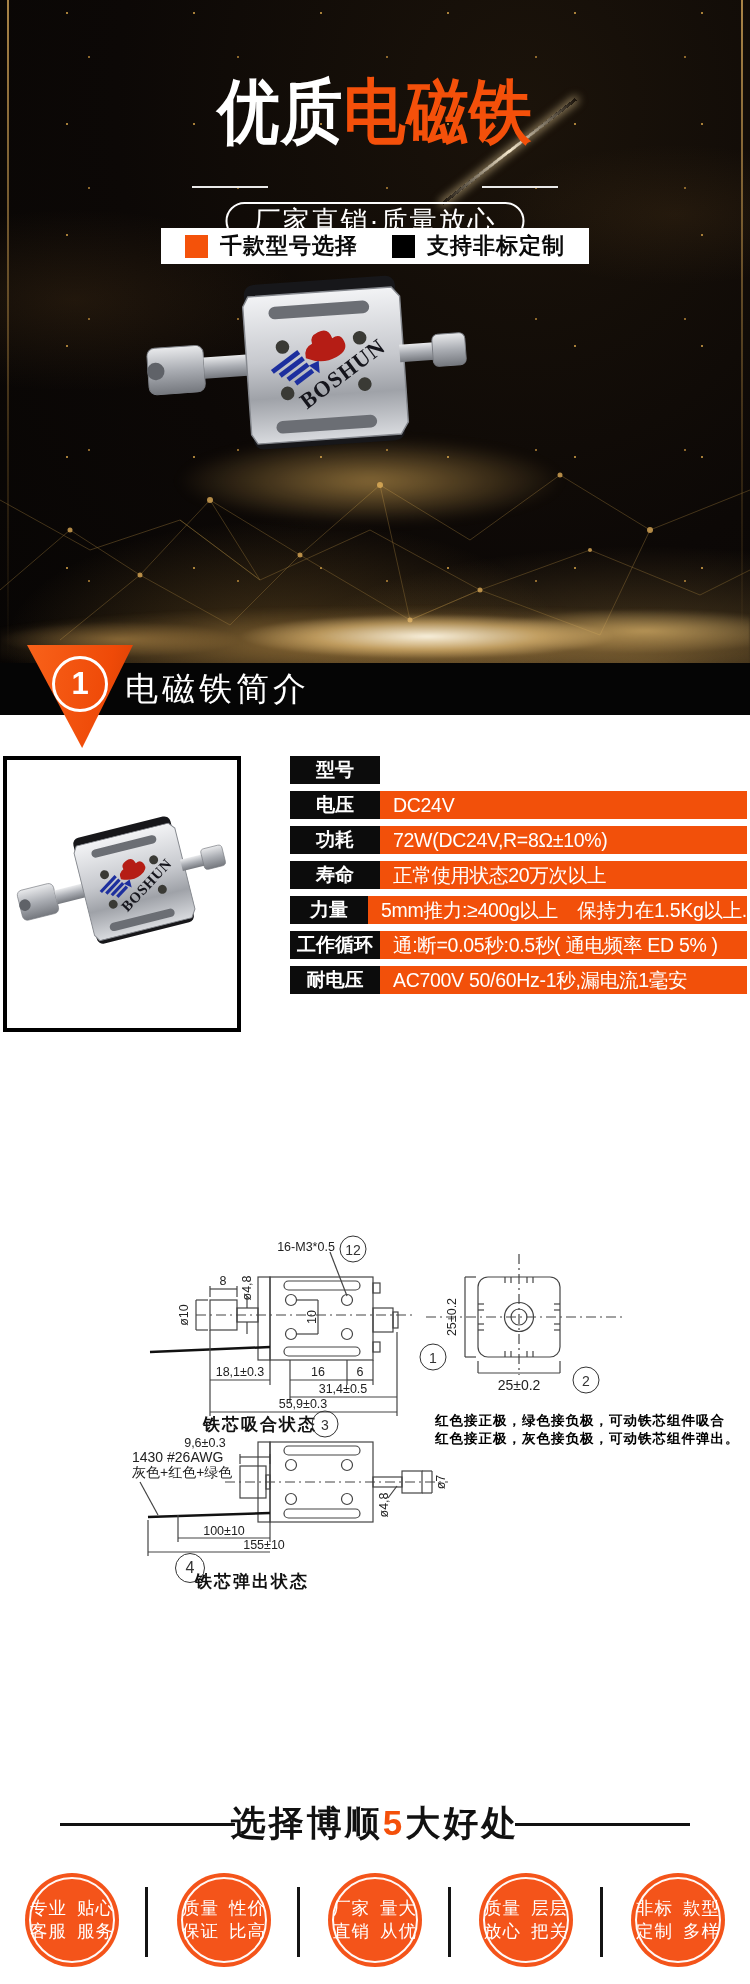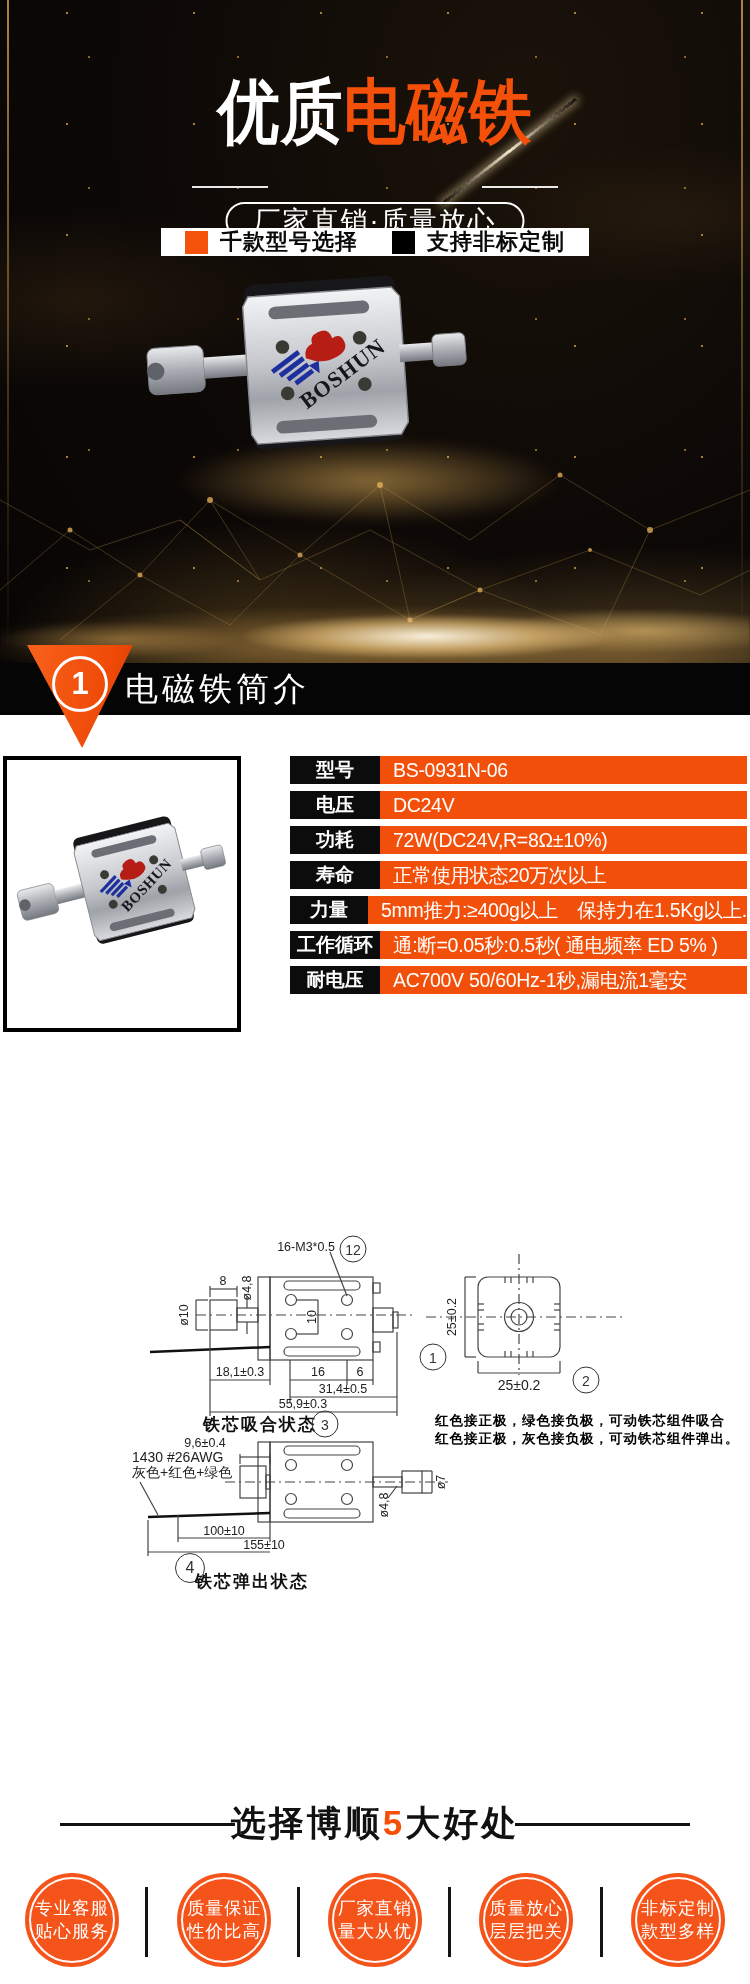--- a/index.html
+++ b/index.html
@@ -43,21 +43,21 @@
   .t-white{color:#fff;} .t-orange{color:#f4500a;}
 
   .subtitle-wrap{position:absolute;left:0;top:168px;width:750px;height:40px;z-index:4;}
   .capsule{position:absolute;left:50%;top:0;transform:translateX(-50%);
            border:2px solid #fdfdfd;border-radius:20px;height:34px;padding:0 26px;
            display:flex;align-items:center;color:#fff;font-size:27px;letter-spacing:2px;white-space:nowrap;margin-top:34px;}
   .subline{position:absolute;top:18px;width:76px;height:2px;background:#e9e9e9;}
   .subline.l{left:192px;} .subline.r{right:192px;}
 
   .feature-bar{position:absolute;left:50%;top:228px;transform:translateX(-50%);z-index:4;
-               background:#fff;height:28px;padding:0 24px;display:flex;align-items:center;gap:34px;white-space:nowrap;}
+               background:#fff;height:36px;padding:0 24px;display:flex;align-items:center;gap:34px;white-space:nowrap;}
   .feat{display:flex;align-items:center;gap:12px;font-size:22px;font-weight:bold;color:#0a0a0a;letter-spacing:1px;}
   .sq{width:23px;height:23px;display:inline-block;}
 
   .pglow{position:absolute;left:175px;top:438px;width:390px;height:86px;z-index:2;
          background:radial-gradient(ellipse,rgba(234,184,94,.55),transparent 70%);filter:blur(6px);}
   .hero-product{position:absolute;left:140px;top:256px;z-index:3;transform:rotate(-4deg);}
 
   .sec1-bar{position:absolute;left:0;top:663px;width:750px;height:52px;background:#050505;z-index:5;
             display:flex;align-items:center;}
   .sec1-title{margin-left:125px;color:#fff;font-size:33px;font-weight:normal;letter-spacing:4px;}
@@ -92,21 +92,21 @@
   .circ.sm{width:25px;height:25px;font-size:14px;}
   .dnote{position:absolute;font-size:13.5px;font-weight:600;color:#000000;white-space:nowrap;letter-spacing:1px;}
 
   
   .benefit-head{position:absolute;left:0;top:1800px;width:750px;text-align:center;
                 font-size:35px;font-weight:bold;color:#111;letter-spacing:3px;}
   .benefit-head .num{color:#f4500a;}
   .hline{position:absolute;top:1823px;width:175px;height:3px;background:#111;}
   .hline.l{left:60px;} .hline.r{right:60px;}
   .bcircle{position:absolute;top:1873px;width:94px;height:94px;border-radius:50%;background:#f4541a;
-           display:flex;flex-direction:column;align-items:center;justify-content:center;
+           display:flex;flex-direction:row;align-items:center;justify-content:center;
            color:#fff;font-size:17.5px;font-weight:500;line-height:1.3;text-align:center;letter-spacing:1px;}
   .bcircle::before{content:"";position:absolute;inset:4px;border:2px solid rgba(255,255,255,.96);border-radius:50%;}
   .bdiv{position:absolute;top:1887px;width:3px;height:70px;background:#141414;}
 </style>
 </head>
 <body>
 
 <svg width="0" height="0" style="position:absolute">
   <defs>
     <linearGradient id="met" x1="0" y1="0" x2="0" y2="1">
@@ -219,21 +219,20 @@
 
   <div class="spec-photo-box">
     <svg class="spec-photo" width="218" height="141" viewBox="0 0 340 220">
       <use href="#solenoid"></use>
     </svg>
   </div>
 
   <div class="spec-rows">
     <div class="spec-row">
       <div class="spec-label">型号</div>
-      <div class="spec-value">BS-0931N-06</div>
     </div>
     <div class="spec-row">
       <div class="spec-label">电压</div>
       <div class="spec-value">DC24V</div>
     </div>
     <div class="spec-row">
       <div class="spec-label">功耗</div>
       <div class="spec-value">72W(DC24V,R=8Ω±10%)</div>
     </div>
     <div class="spec-row">
@@ -375,21 +374,21 @@
     <span class="dlabel rot" style="left:452px;top:87px;">25±0.2</span>
     <span class="dlabel" style="left:519px;top:155px;font-size:14px;">25±0.2</span>
     <span class="circ sm" style="left:433px;top:127px;">1</span>
     <span class="circ sm" style="left:586px;top:150px;">2</span>
 
     
     <span class="dnote" style="left:435px;top:182px;">红色接正极，绿色接负极，可动铁芯组件吸合</span>
     <span class="dnote" style="left:435px;top:200px;">红色接正极，灰色接负极，可动铁芯组件弹出。</span>
 
     
-    <span class="dlabel" style="left:205px;top:213px;">9,6±0.4</span>
+    <span class="dlabel" style="left:205px;top:213px;">9,6±0.3</span>
     <span class="dlabel-l" style="left:132px;top:219px;">1430 #26AWG</span>
     <span class="dlabel-l" style="left:132px;top:234px;">灰色+红色+绿色</span>
     <span class="dlabel rot" style="left:441px;top:252px;">ø7</span>
     <span class="dlabel rot" style="left:384px;top:275px;">ø4,8</span>
     <span class="dlabel" style="left:224px;top:301px;">100±10</span>
     <span class="dlabel" style="left:220px;top:315px;margin-left:44px;">155±10</span>
     <span class="circ sm" style="left:190px;top:338px;width:28px;height:28px;font-size:16px;">4</span>
     <span class="dcap" style="left:252px;top:351px;">铁芯弹出状态</span>
   </div>
 

